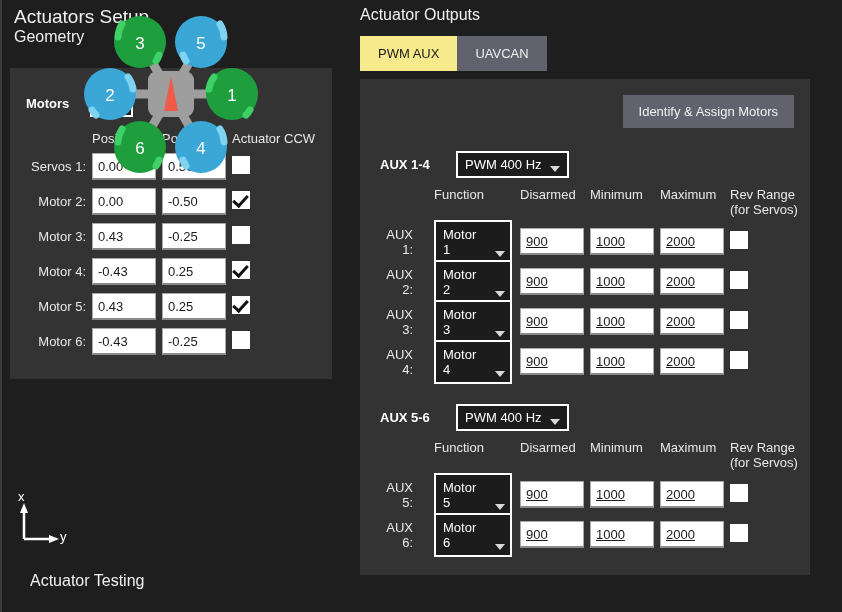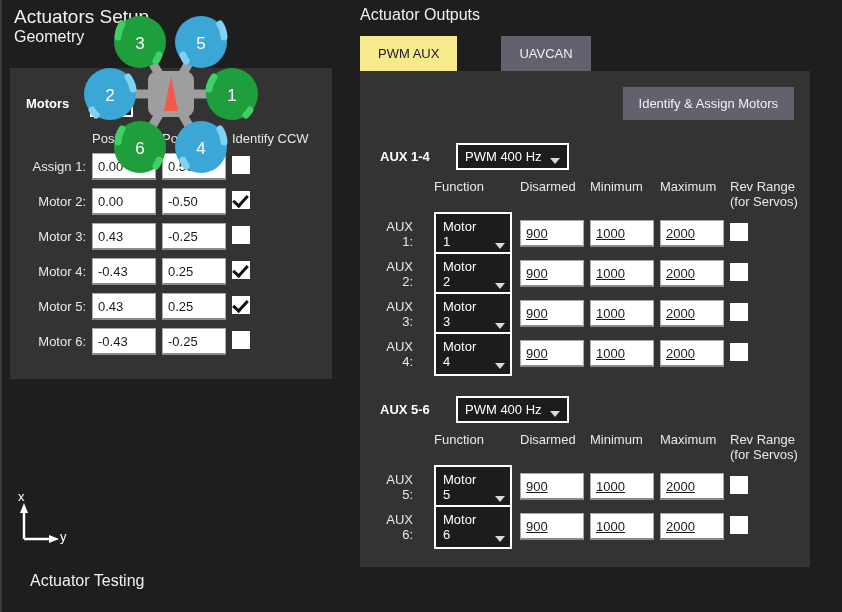--- a/index.html
+++ b/index.html
@@ -154,23 +154,22 @@
   
   #right-col {
     position: absolute;
     left: 356px; top: 0;
     width: 486px; height: 612px;
     background: #1e1e1e;
   }
 
   #tabs {
     display: flex;
-    margin: 0 0 0 4px;
+    margin: 0 0 8px 4px;
     padding-top: 12px;
-    gap: 44px;
   }
   .tab {
     padding: 10px 18px;
     font-size: 13px;
     cursor: pointer;
     user-select: none;
   }
   .tab.active {
     background: #f7ea8d;
     color: #1a1a1a;
@@ -268,25 +267,25 @@
         <span>6</span>
         <span class="caret"></span>
       </span>
     </div>
 
     <div id="geom-table">
       <div class="geom-head">
         <span class="gcell-label"></span>
         <span class="gcell-head w-posx">Position X</span>
         <span class="gcell-head w-posy">Position Y</span>
-        <span class="gcell-head w-dir">Identify CCW</span>
+        <span class="gcell-head w-dir">Actuator CCW</span>
       </div>
 
       <div class="geom-row">
-        <span class="gcell-label">Assign 1:</span>
+        <span class="gcell-label">Servos 1:</span>
         <span class="w-posx"><input class="txtinput" value="0.00" style=""></span>
         <span class="w-posy"><input class="txtinput" value="0.50" style=""></span>
         <span class="w-dir"><span class="checkbox"></span></span>
       </div>
 
       <div class="geom-row">
         <span class="gcell-label">Motor 2:</span>
         <span class="w-posx"><input class="txtinput" value="0.00" style=""></span>
         <span class="w-posy"><input class="txtinput" value="-0.50" style=""></span>
         <span class="w-dir"><span class="checkbox checked"></span></span>

